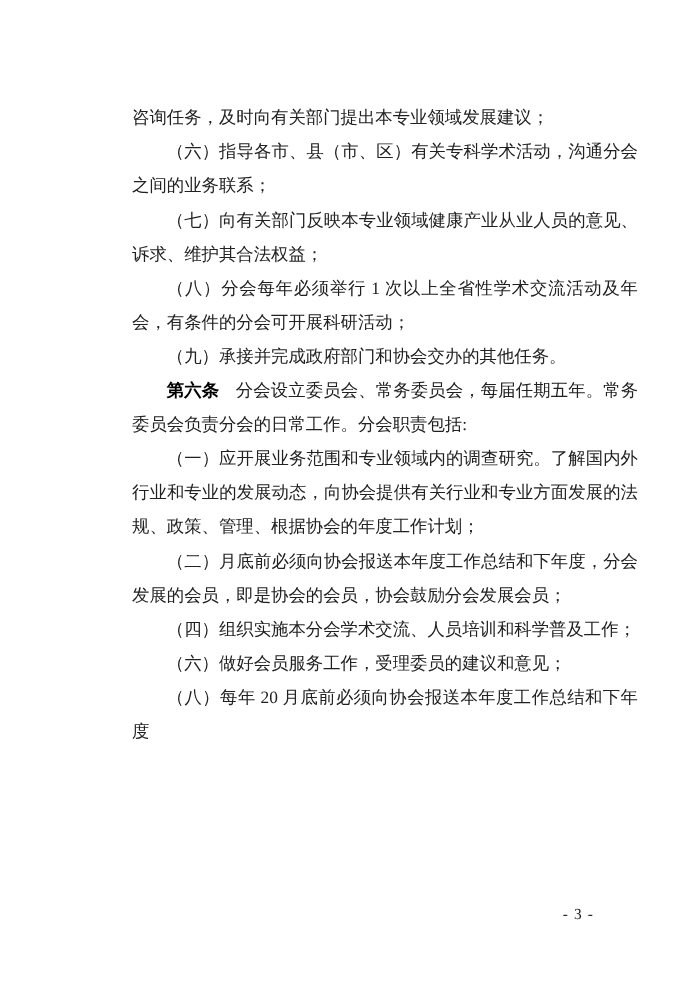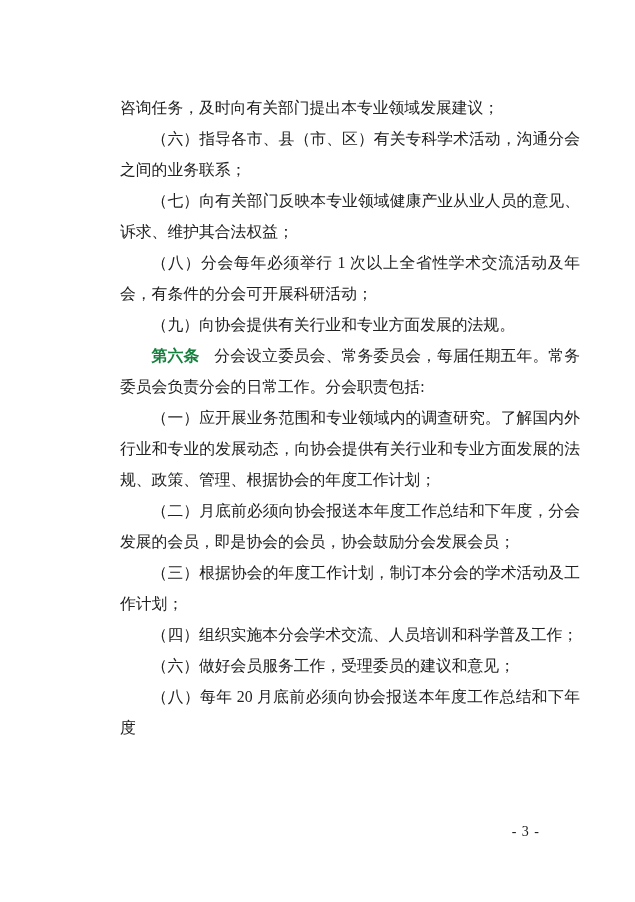--- a/index.html
+++ b/index.html
@@ -29,21 +29,21 @@
     color: #212121;
     text-align: justify;
     text-indent: 2em;
     word-break: break-all;
   }
   .para.no-indent {
     text-indent: 0;
   }
   .article-term {
     font-weight: 700;
-    color: #15803d;
+    color: #000000;
     margin-right: 0.95em;
   }
   .page-footer {
     position: absolute;
     left: 88px;
     top: 822px;
     width: 460px;
     box-sizing: border-box;
     padding-right: 8px;
     text-align: right;
@@ -61,29 +61,28 @@
   <div class="doc-body">
 
     <p class="para no-indent">咨询任务，及时向有关部门提出本专业领域发展建议；</p>
 
     <p class="para">（六）指导各市、县（市、区）有关专科学术活动，沟通分会之间的业务联系；</p>
 
     <p class="para">（七）向有关部门反映本专业领域健康产业从业人员的意见、诉求、维护其合法权益；</p>
 
     <p class="para">（八）分会每年必须举行 1 次以上全省性学术交流活动及年会，有条件的分会可开展科研活动；</p>
 
-    <p class="para">（九）向协会提供有关行业和专业方面发展的法规。</p>
+    <p class="para">（九）承接并完成政府部门和协会交办的其他任务。</p>
 
     <p class="para"><span class="article-term">第六条</span><span>分会设立委员会、常务委员会，每届任期五年。常务委员会负责分会的日常工作。分会职责包括:</span></p>
 
     <p class="para">（一）应开展业务范围和专业领域内的调查研究。了解国内外行业和专业的发展动态，向协会提供有关行业和专业方面发展的法规、政策、管理、根据协会的年度工作计划；</p>
 
     <p class="para">（二）月底前必须向协会报送本年度工作总结和下年度，分会发展的会员，即是协会的会员，协会鼓励分会发展会员；</p>
 
-    <p class="para">（三）根据协会的年度工作计划，制订本分会的学术活动及工作计划；</p>
 
     <p class="para">（四）组织实施本分会学术交流、人员培训和科学普及工作；</p>
 
 
     <p class="para">（六）做好会员服务工作，受理委员的建议和意见；</p>
 
 
     <p class="para">（八）每年 20 月底前必须向协会报送本年度工作总结和下年度</p>
 
   </div>

